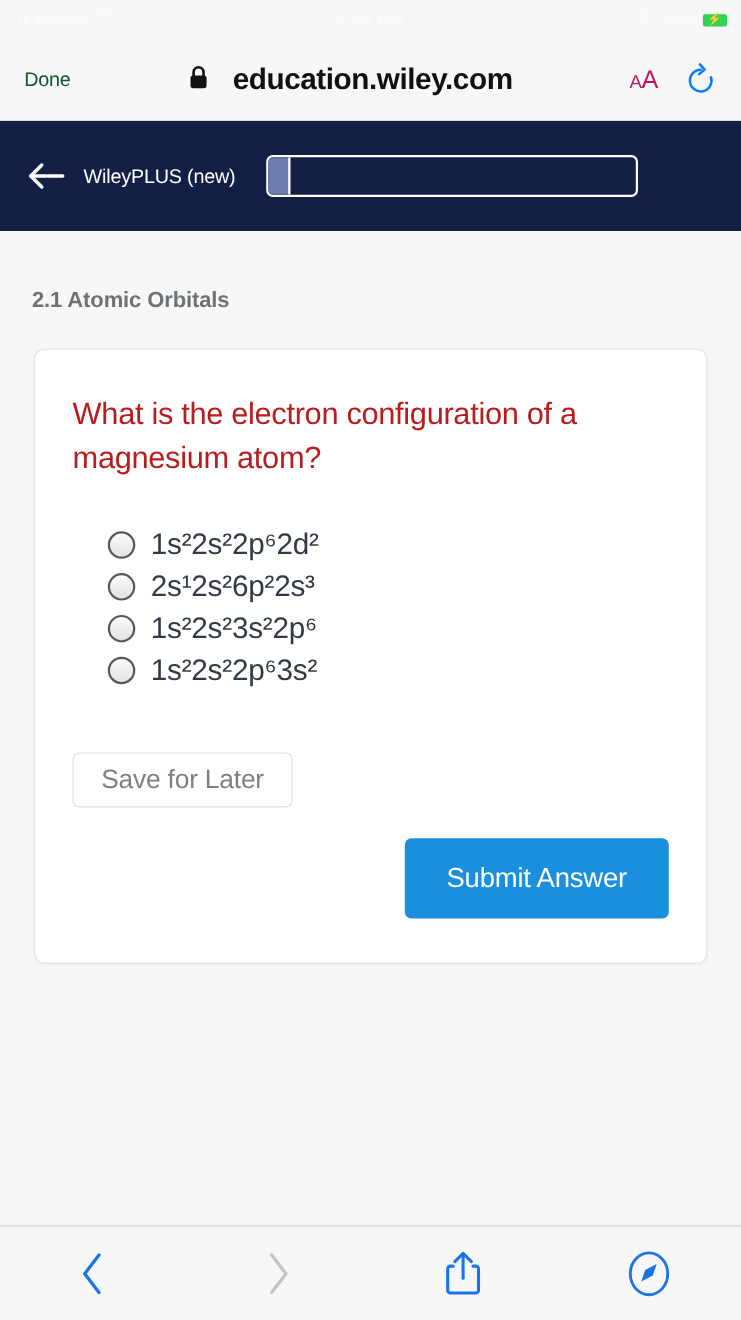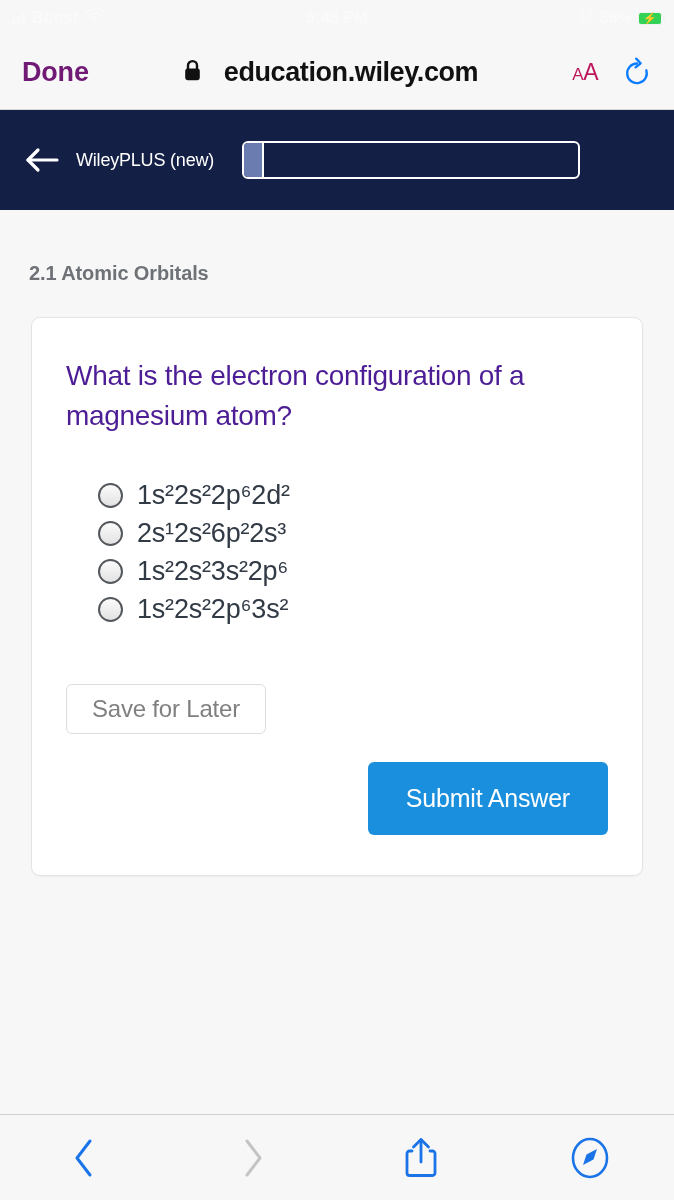--- a/index.html
+++ b/index.html
@@ -95,23 +95,23 @@
   .safari-bar {
     height: 74px;
     background: #f7f7f7;
     display: flex;
     align-items: center;
     padding: 0 22px;
     box-sizing: border-box;
     border-bottom: 1px solid #d9d9d9;
   }
   .done-btn {
-    color: #701a75;
-    font-size: 27px;
-    font-weight: 700;
+    color: #14532d;
+    font-size: 18px;
+    font-weight: 400;
     letter-spacing: -0.2px;
   }
   .url-wrap {
     flex: 1;
     display: flex;
     align-items: center;
     justify-content: center;
     gap: 22px;
   }
   .lock-icon { display: inline-block; }
@@ -183,21 +183,21 @@
     margin: 32px 31px 0 31px;
     background: #ffffff;
     border: 1px solid #e3e4e6;
     border-radius: 9px;
     padding: 38px 34px 40px 34px;
     box-sizing: border-box;
     box-shadow: 0 1px 2px rgba(0,0,0,0.04);
   }
   .q-text {
     font-size: 28px;
-    color: #4c1d95;
+    color: #b91c1c;
     line-height: 1.42;
     letter-spacing: -0.3px;
     max-width: 480px;
   }
   .options {
     margin-top: 44px;
     padding-left: 32px;
   }
   .option-row {
     display: flex;

